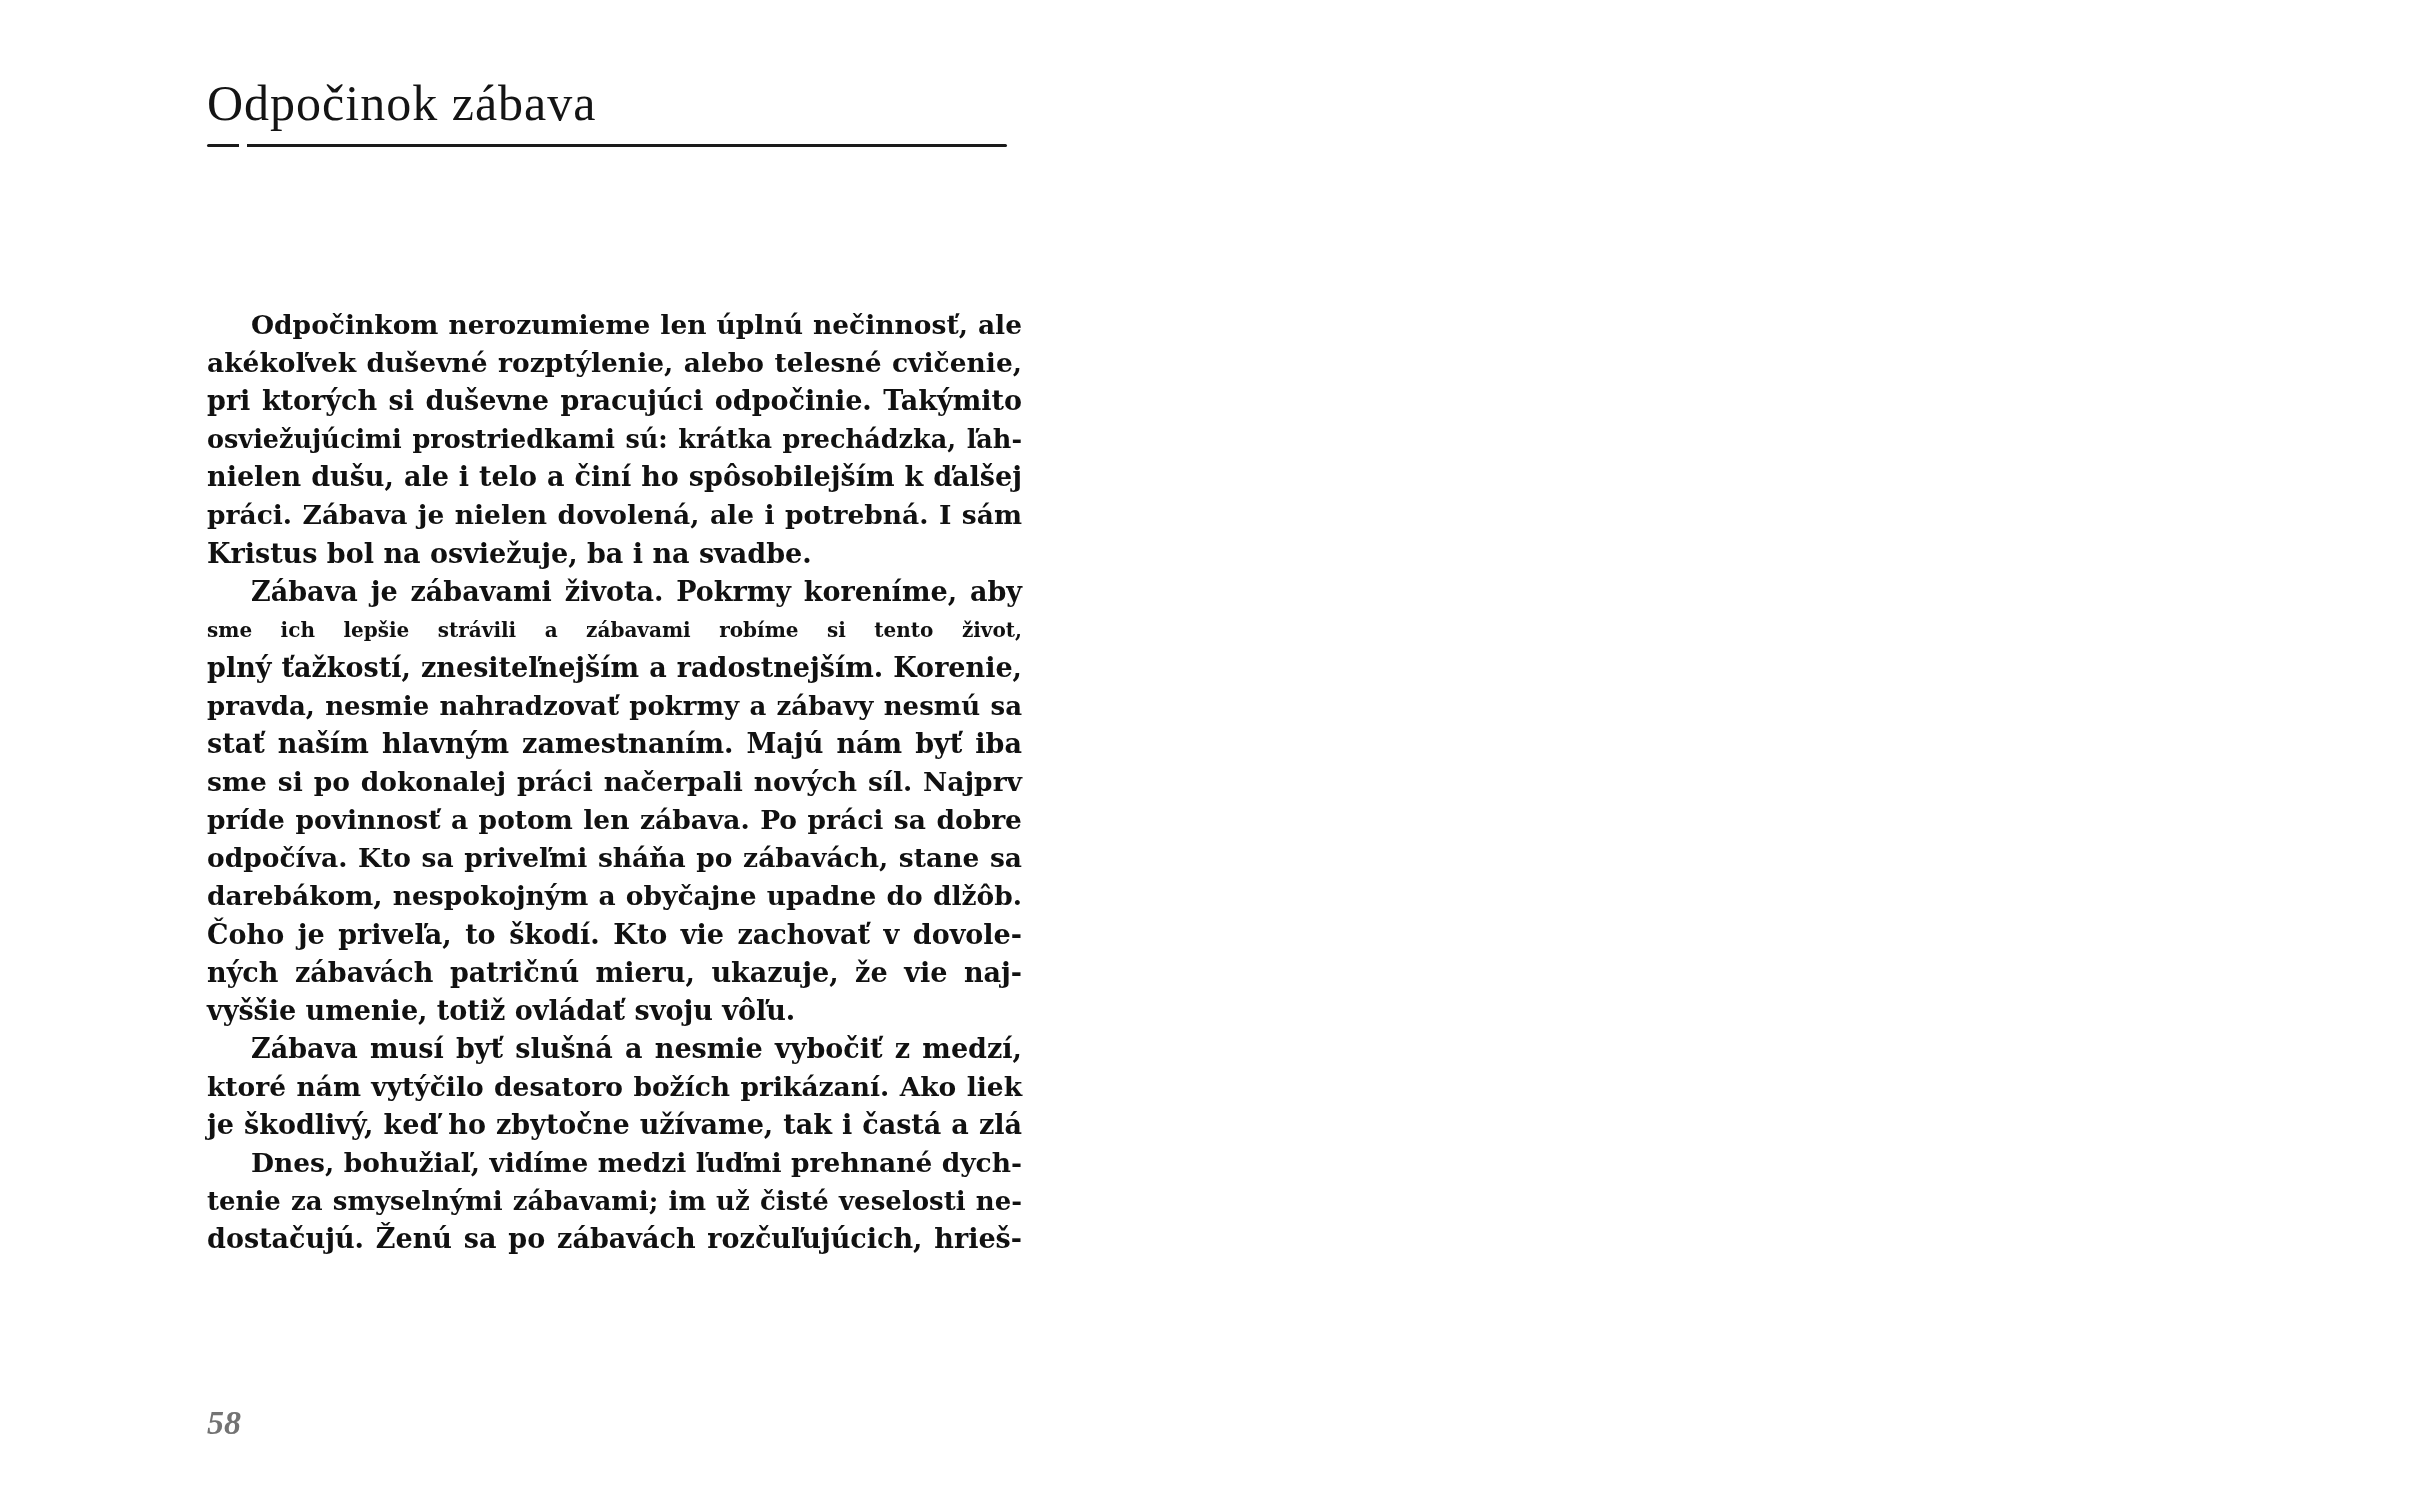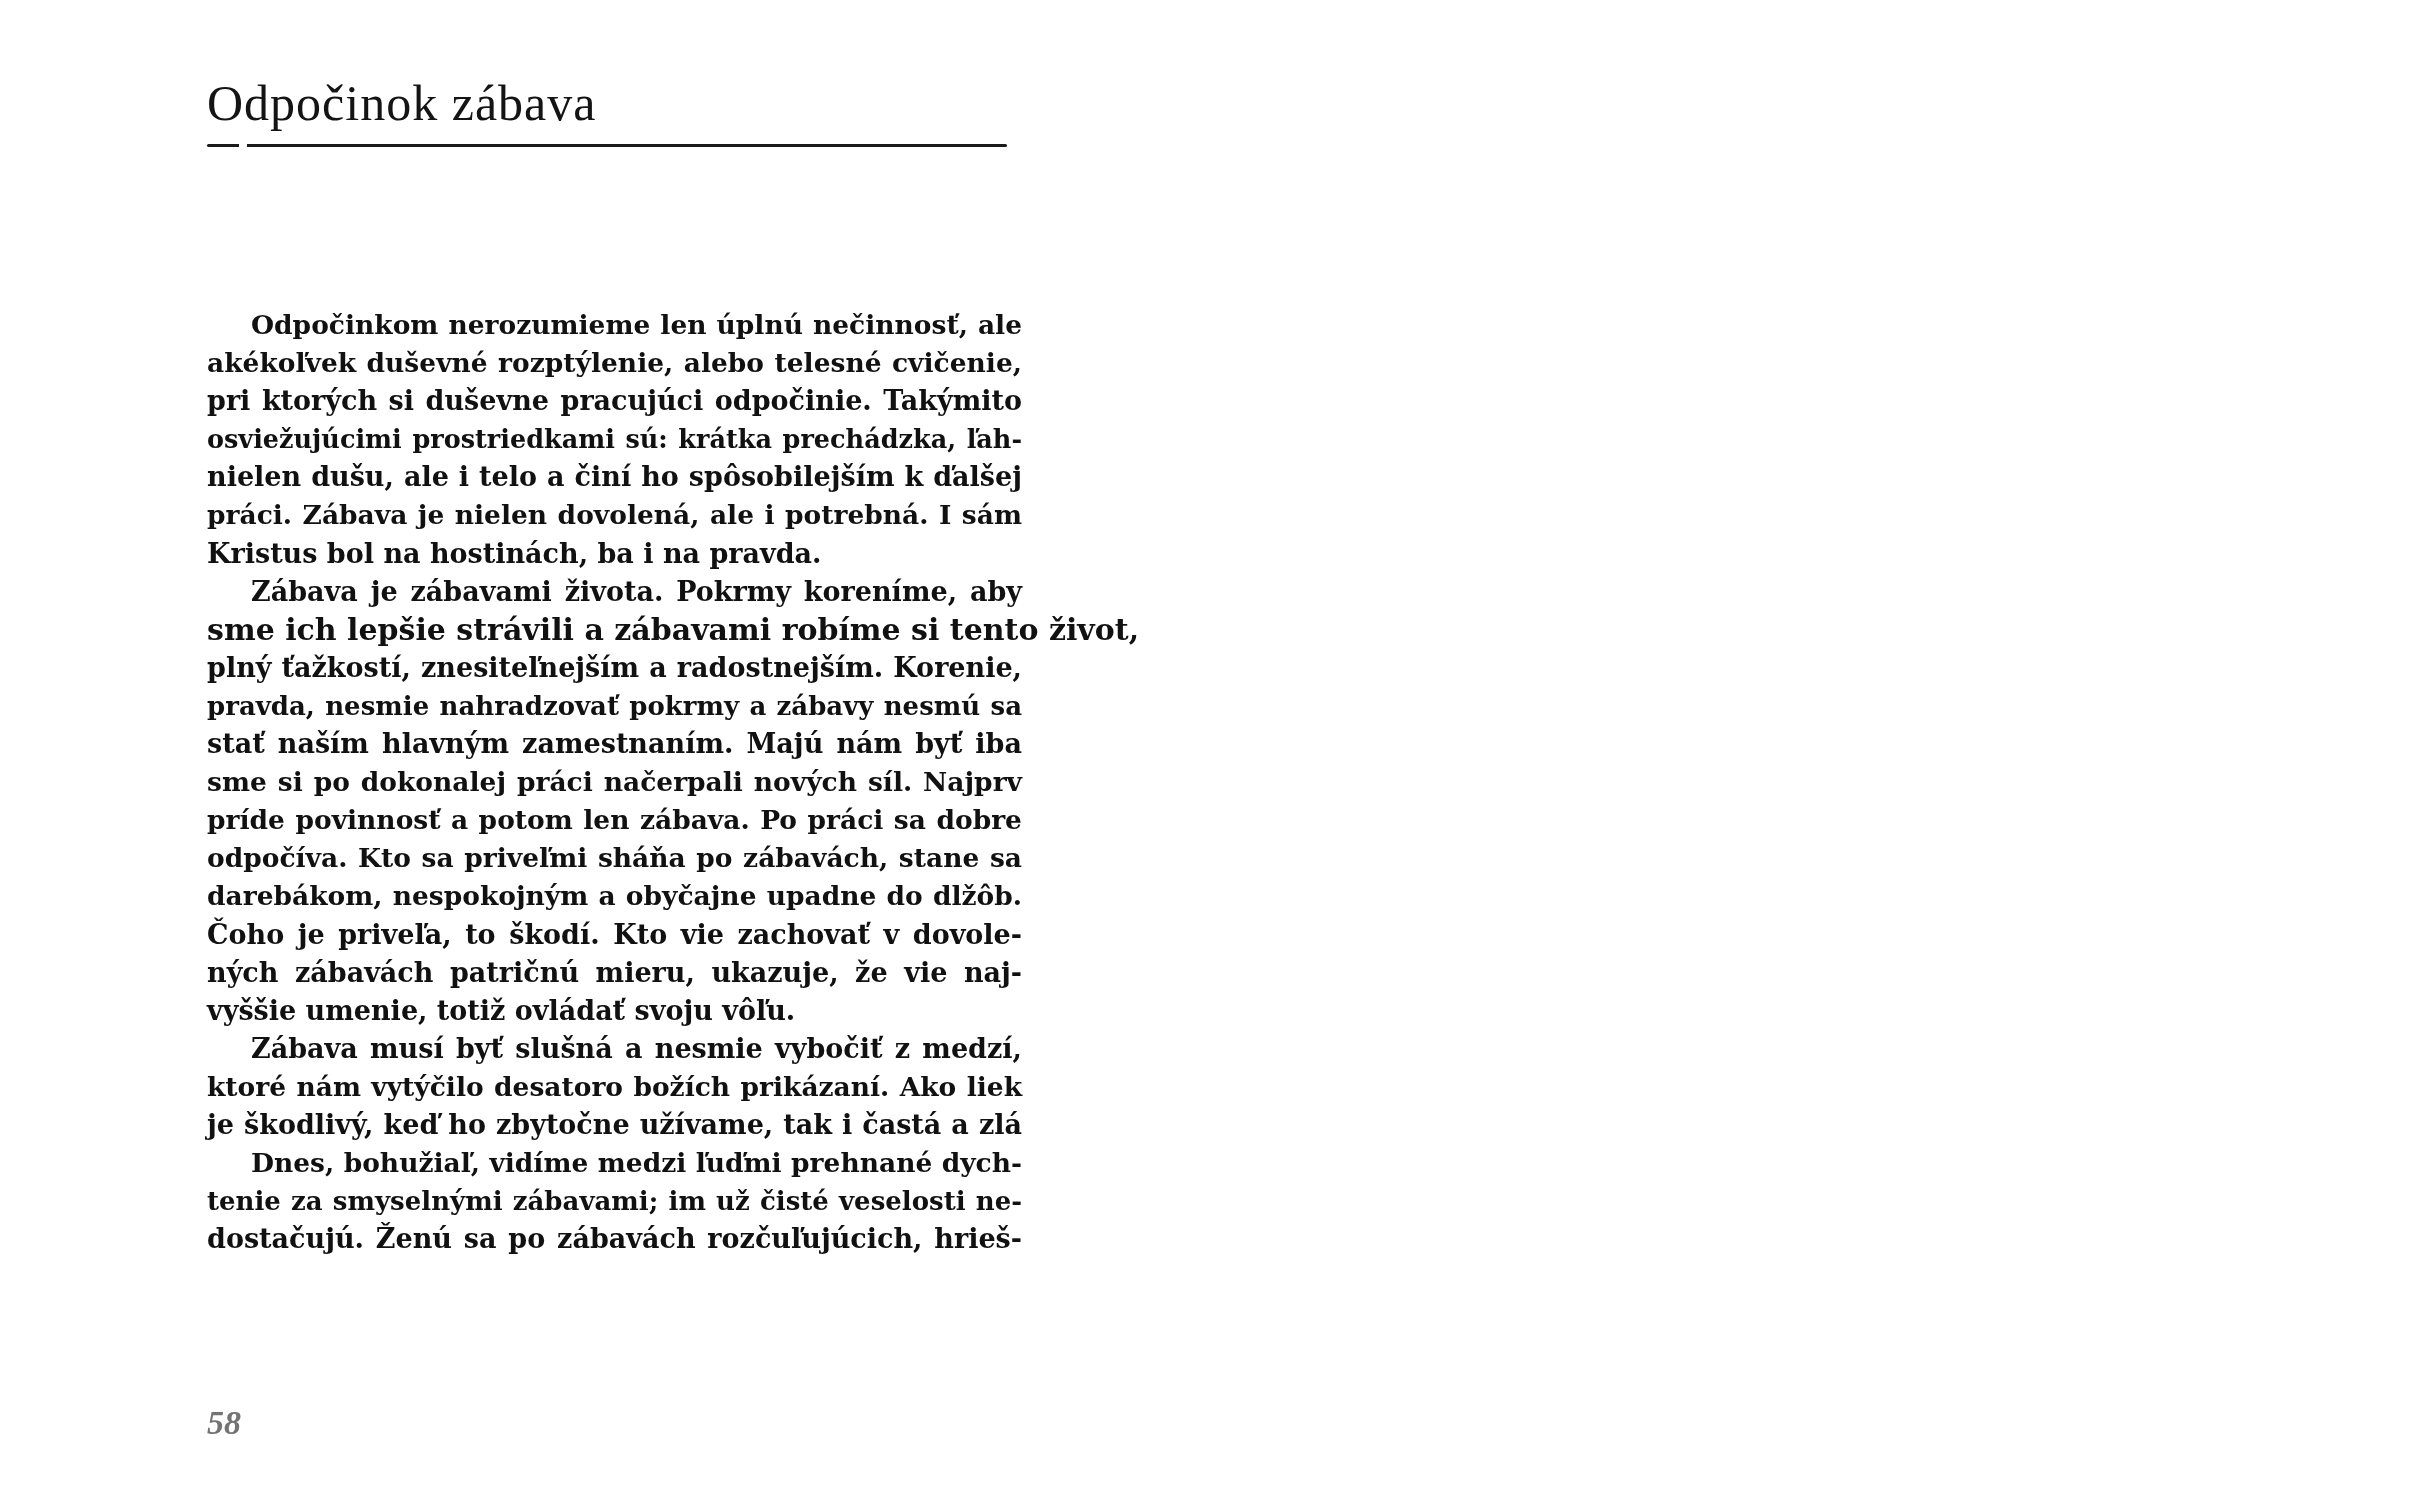--- a/index.html
+++ b/index.html
@@ -32,23 +32,23 @@
 <div class="page page-left">
   <h1 class="chapter-title">Odpočinok zábava</h1>
   <div class="title-rule"></div>
   <div class="column col-left" id="col-left">
       <span class="line indent" style="white-space: nowrap; font-size: 26.5px;">Odpočinkom nerozumieme len úplnú nečinnosť, ale</span>
       <span class="line" style="white-space: nowrap; font-size: 26.5px;">akékoľvek duševné rozptýlenie, alebo telesné cvičenie,</span>
       <span class="line" style="white-space: nowrap; font-size: 27px;">pri ktorých si duševne pracujúci odpočinie. Takýmito</span>
       <span class="line" style="white-space: nowrap; font-size: 25.5px;">osviežujúcimi prostriedkami sú: krátka prechádzka, ľah-</span>
       <span class="line" style="white-space: nowrap; font-size: 27px;">nielen dušu, ale i telo a činí ho spôsobilejším k ďalšej</span>
       <span class="line" style="white-space: nowrap; font-size: 26.5px;">práci. Zábava je nielen dovolená, ale i potrebná. I sám</span>
-      <span class="line last" style="white-space: nowrap; font-size: 27px;">Kristus bol na hostinách, ba i na pravda.</span>
+      <span class="line last" style="white-space: nowrap; font-size: 27px;">Kristus bol na osviežuje, ba i na svadbe.</span>
       <span class="line indent" style="white-space: nowrap; font-size: 27px;">Zábava je zábavami života. Pokrmy koreníme, aby</span>
-      <span class="line" style="white-space: nowrap; font-size: 30px;">sme ich lepšie strávili a zábavami robíme si tento život,</span>
+      <span class="line" style="white-space: nowrap; font-size: 20px;">sme ich lepšie strávili a zábavami robíme si tento život,</span>
       <span class="line" style="white-space: nowrap; font-size: 27px;">plný ťažkostí, znesiteľnejším a radostnejším. Korenie,</span>
       <span class="line" style="white-space: nowrap; font-size: 26px;">pravda, nesmie nahradzovať pokrmy a zábavy nesmú sa</span>
       <span class="line" style="white-space: nowrap; font-size: 27px;">stať naším hlavným zamestnaním. Majú nám byť iba</span>
       <span class="line" style="white-space: nowrap; font-size: 26.5px;">sme si po dokonalej práci načerpali nových síl. Najprv</span>
       <span class="line" style="white-space: nowrap; font-size: 26.5px;">príde povinnosť a potom len zábava. Po práci sa dobre</span>
       <span class="line" style="white-space: nowrap; font-size: 26.5px;">odpočíva. Kto sa priveľmi sháňa po zábavách, stane sa</span>
       <span class="line" style="white-space: nowrap; font-size: 26.5px;">darebákom, nespokojným a obyčajne upadne do dlžôb.</span>
       <span class="line" style="white-space: nowrap; font-size: 27px;">Čoho je priveľa, to škodí. Kto vie zachovať v dovole-</span>
       <span class="line" style="white-space: nowrap; font-size: 27px;">ných zábavách patričnú mieru, ukazuje, že vie naj-</span>
       <span class="line last" style="white-space: nowrap; font-size: 27px;">vyššie umenie, totiž ovládať svoju vôľu.</span>

